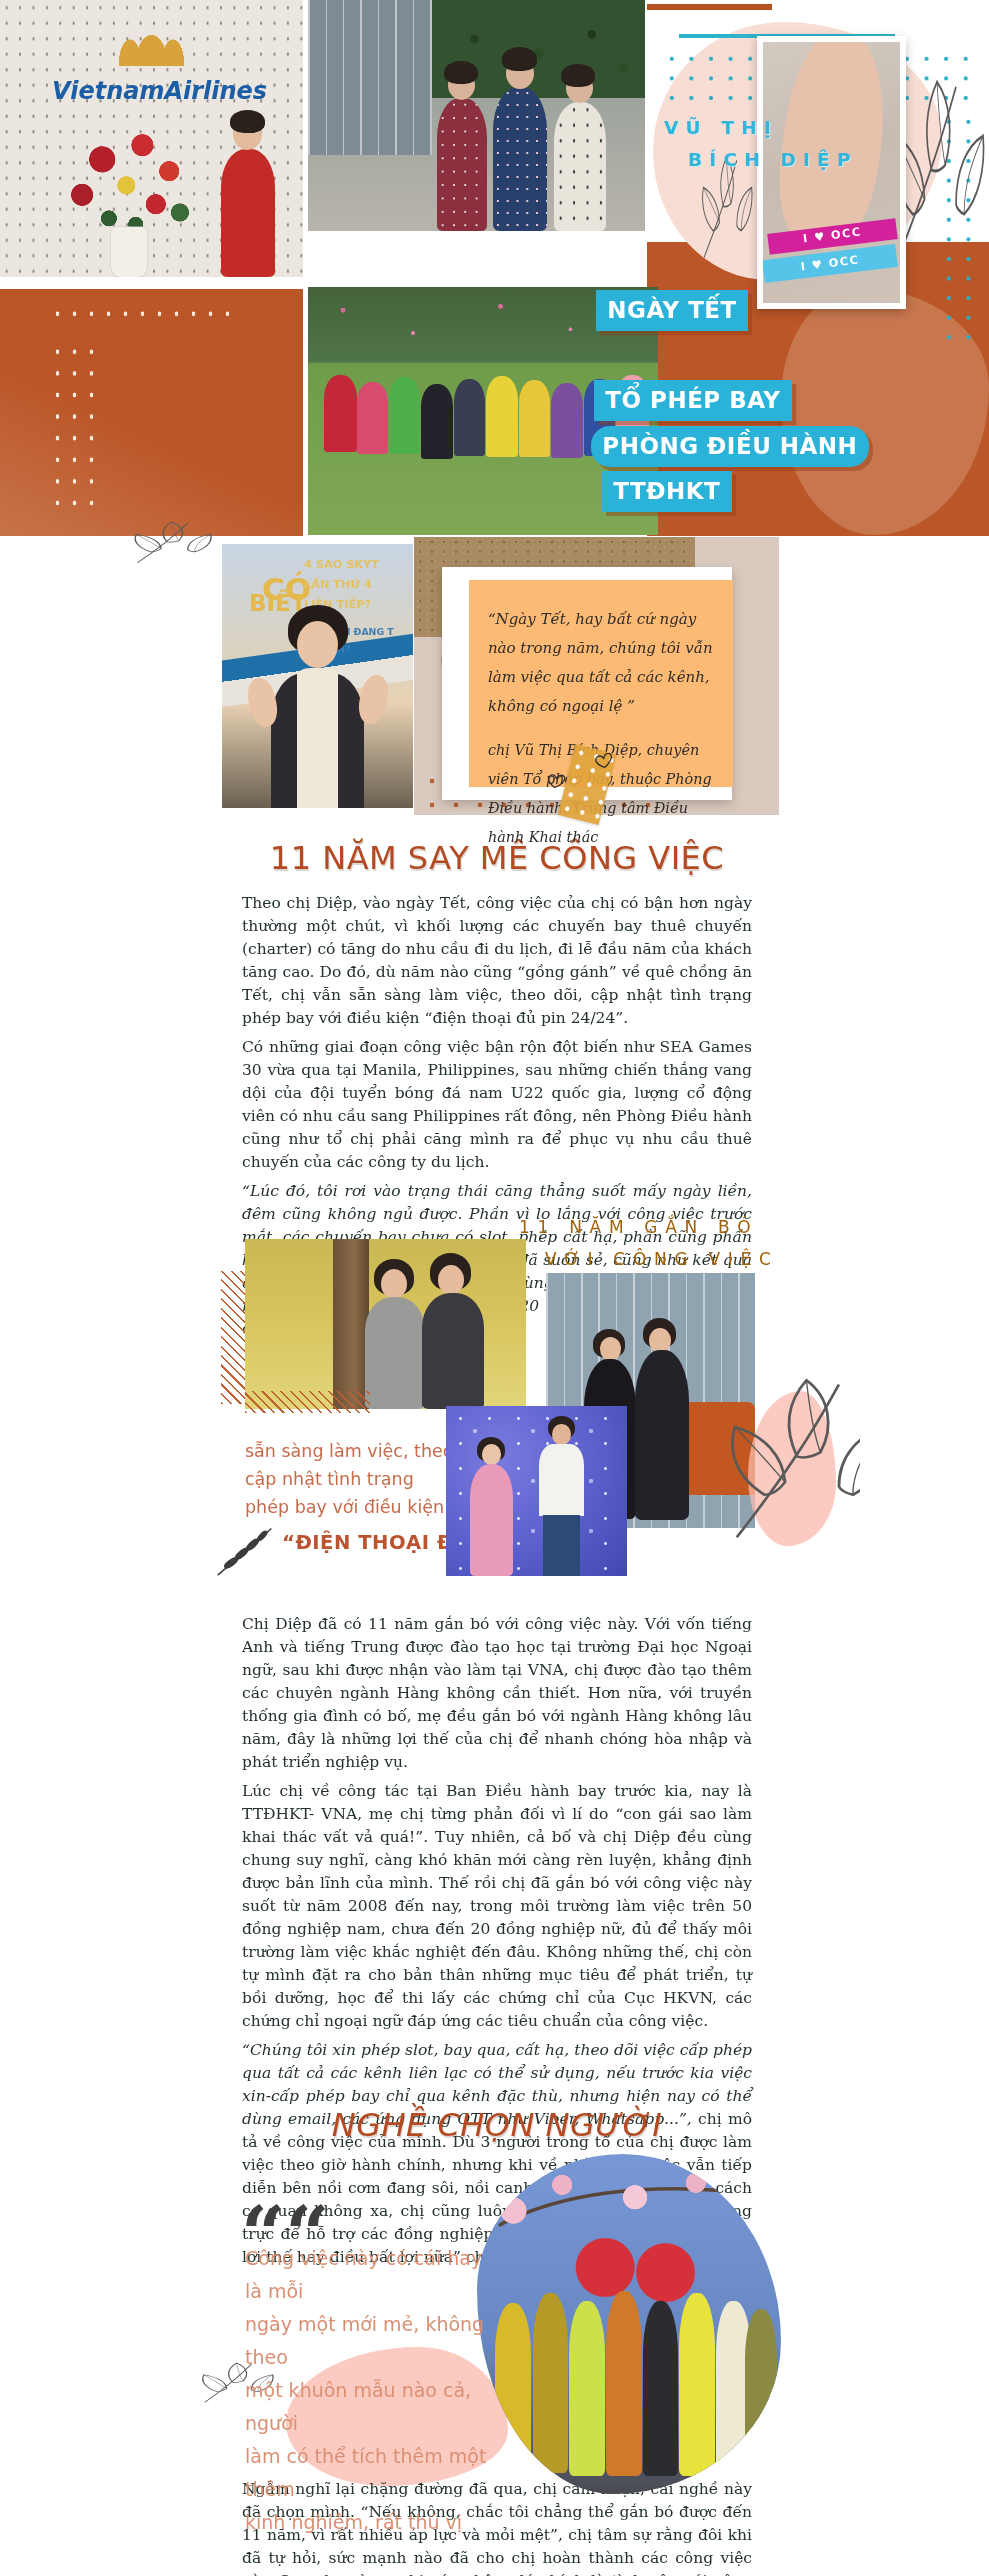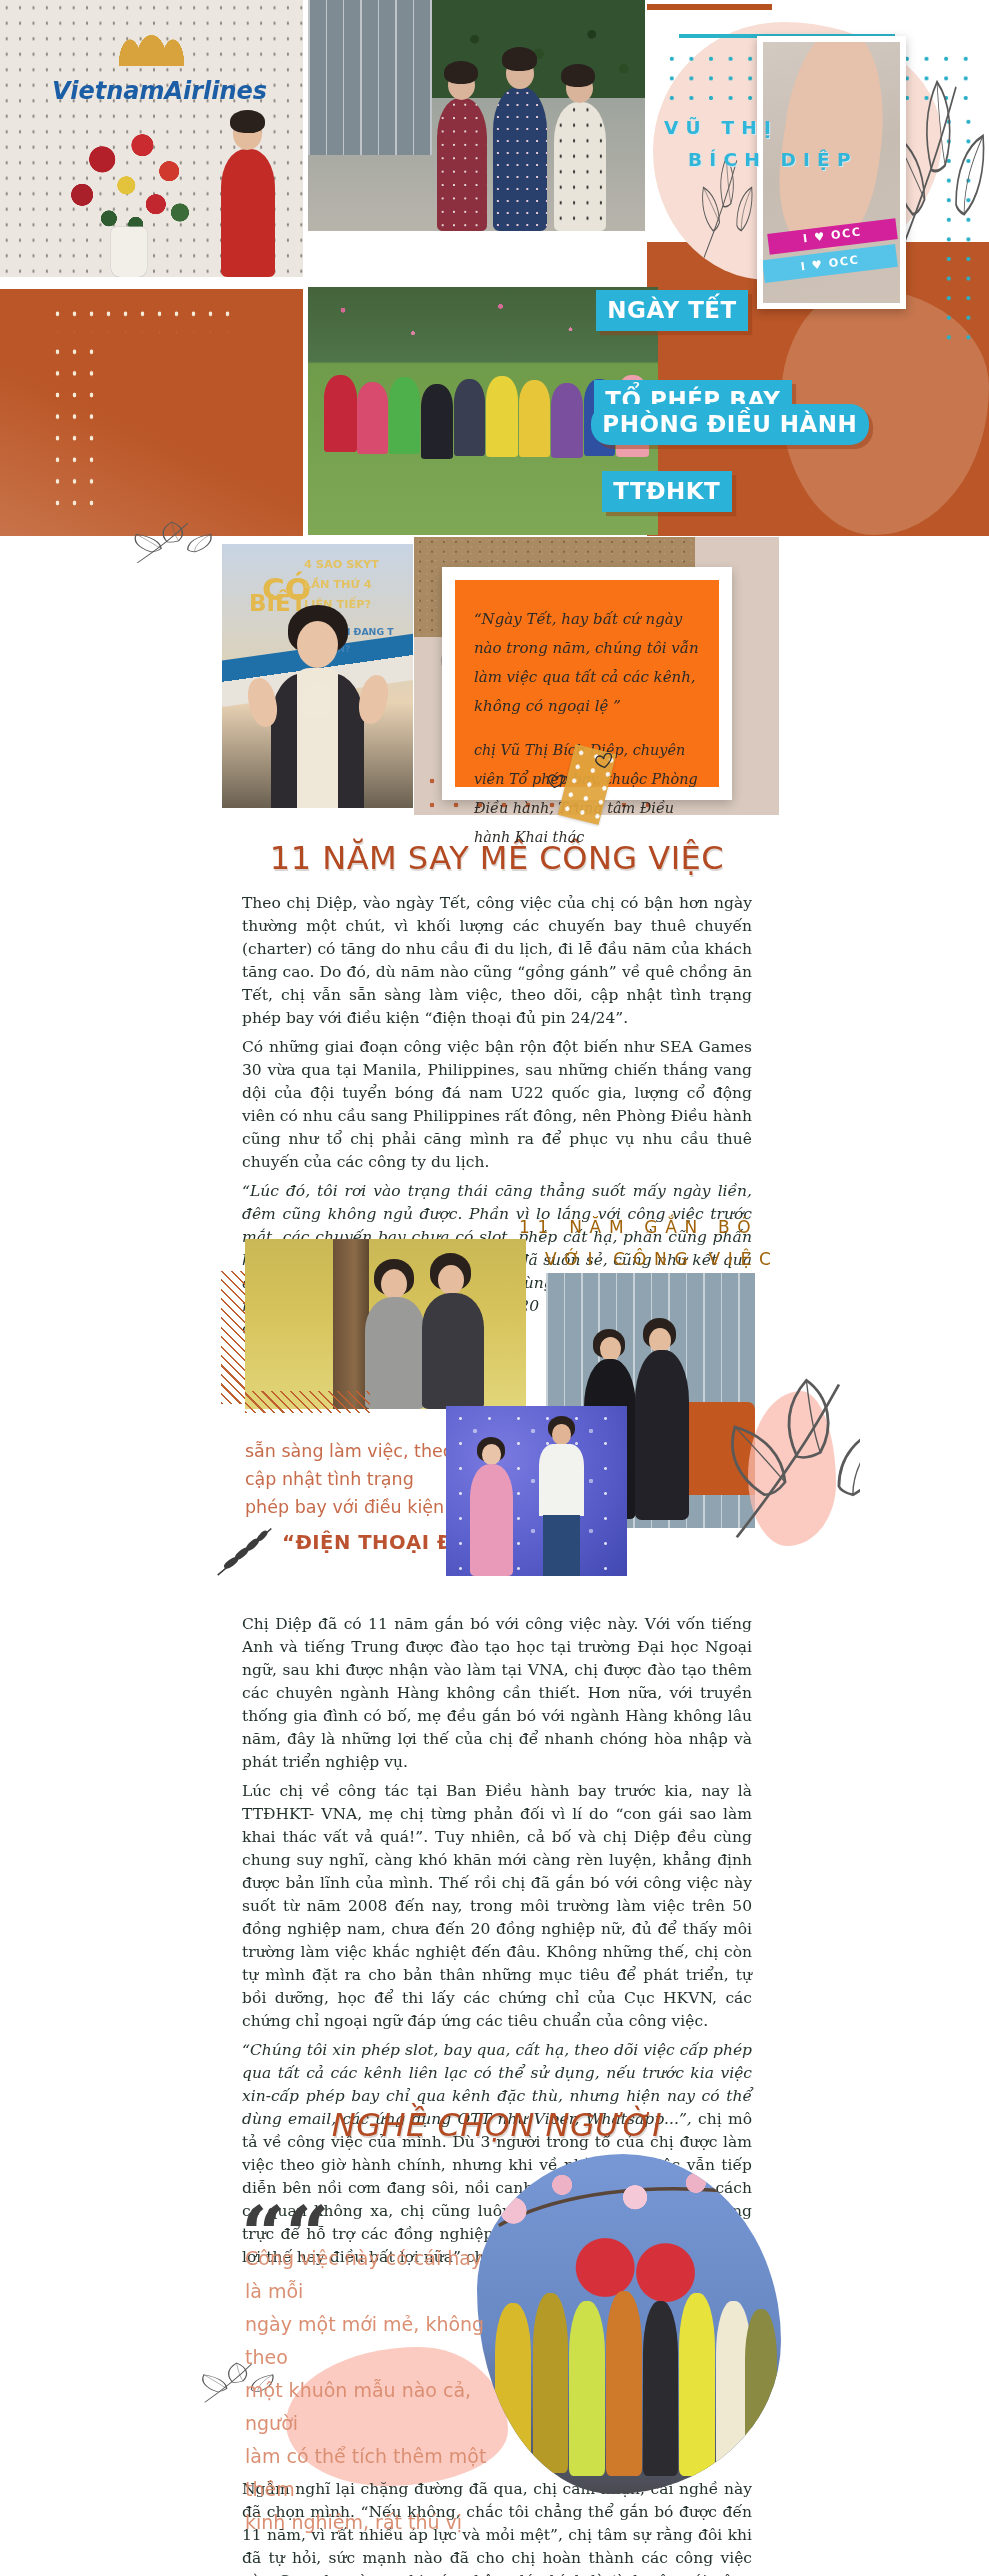--- a/index.html
+++ b/index.html
@@ -20,21 +20,21 @@
   .orange-block { background:#ba5627; }
   .orange-brush { background:#c97a52; opacity:.9; border-radius:38% 62% 55% 45% / 45% 40% 60% 55%; }
   .title-box { position:absolute; height:41px; line-height:41px; padding:0 11.3px; background:#2bb2d8; color:#fff;
     font-family:"DejaVu Sans", sans-serif; font-weight:bold; font-size:23px; letter-spacing:0.5px; white-space:nowrap;
     box-shadow:4.1px 4.1px 0 rgba(148,60,22,.45); z-index:7; }
 
   
   .tan-panel { background:#d9c9be; }
   .cork { background:#a98a63; background-image:radial-gradient(rgba(255,255,255,.25) 0.8px, transparent 1px), radial-gradient(rgba(60,35,10,.35) 0.8px, transparent 1px); background-size:8.8px 6.7px, 12px 9.8px; }
   .quote-frame { background:#fff; box-shadow:0 4.1px 10.3px rgba(0,0,0,.22); padding:13.4px; z-index:4; }
-  .quote-paper { background:#f97316; width:100%; height:100%; padding:25px 18.5px; }
+  .quote-paper { background:#fdba74; width:100%; height:100%; padding:25px 18.5px;margin-left:14px; }
   .quote-text { font-style:italic; font-size:15px; line-height:29px; color:#2d2b28; }
   .quote-attr { font-style:italic; font-size:14.4px; line-height:29px; color:#2d2b28; margin-top:14.4px; }
   .washi { background:#e0a43c; background-image:radial-gradient(#fff 2.1px, transparent 2.6px); background-size:15.5px 14.4px; opacity:.93; transform:rotate(14deg); box-shadow:0 1px 3.1px rgba(0,0,0,.2); z-index:5; }
   .orange-dots { background-image:radial-gradient(#c05f35 2.1px, transparent 2.6px); background-size:24px 24px; }
 
   
   .h1 { position:absolute; left:242px; width:510px; text-align:center; font-family:"DejaVu Sans", sans-serif;
         font-weight:normal; font-size:32px; color:#b34a22; letter-spacing:0.5px; text-shadow:1px 1.5px 0 rgba(60,30,10,.18); }
   .h1.it { font-style:italic; }
   .bodycol { position:absolute; left:242px; width:510px; color:#23322a; font-size:15.5px; line-height:23px; text-align:justify; }
@@ -160,21 +160,21 @@
     <div class="fig" style="left:146px;top:92px;width:31px;height:77px;background:#3a3e52;"></div>
     <div class="fig" style="left:178px;top:89px;width:32px;height:81px;background:#e8d23a;"></div>
     <div class="fig" style="left:211px;top:93px;width:31px;height:77px;background:#e8c63a;"></div>
     <div class="fig" style="left:243px;top:96px;width:32px;height:75px;background:#7a4f9e;"></div>
     <div class="fig" style="left:276px;top:92px;width:31px;height:77px;background:#2f4fa0;"></div>
     <div class="fig" style="left:308px;top:88px;width:33px;height:82px;background:#eda0ab;"></div>
   </div>
 
   <div class="title-box" style="left:596px;top:290px;">NGÀY TẾT</div>
   <div class="title-box" style="left:594px;top:380px;">TỔ PHÉP BAY</div>
-  <div class="title-box" style="left:591px;top:404px;border-radius:19px;">PHÒNG ĐIỀU HÀNH</div>
+  <div class="title-box" style="left:591px;top:426px;border-radius:19px;">PHÒNG ĐIỀU HÀNH</div>
   <div class="title-box" style="left:602px;top:471px;">TTĐHKT</div>
 
   <svg class="leaf" style="left:98px;top:521px;" width="134" height="129" viewBox="0 0 190 380">
       <use href="#leafbranch" transform="scale(1.35 0.65)"></use>
     </svg>
 
   <div class="photo" style="left:222px;top:544px;width:191px;height:264px;background:linear-gradient(180deg,#c8d4e4 0%,#dcd2bc 45%,#e8d2b4 60%,#6a6050 100%);">
     <div class="ph-el" style="left:-20.6px;top:103px;width:237px;height:46px;background:linear-gradient(180deg,#1f6fa8 0 46%, #e8e4dc 46% 100%);transform:rotate(-8deg);border-radius:20.6px;"></div>
     <div class="ao-text-gold" style="left:40px;top:27px;font-size:31px;">CÓ</div>
     <div class="ao-text-gold" style="left:27px;top:46px;font-size:23px;">BIẾT</div>

